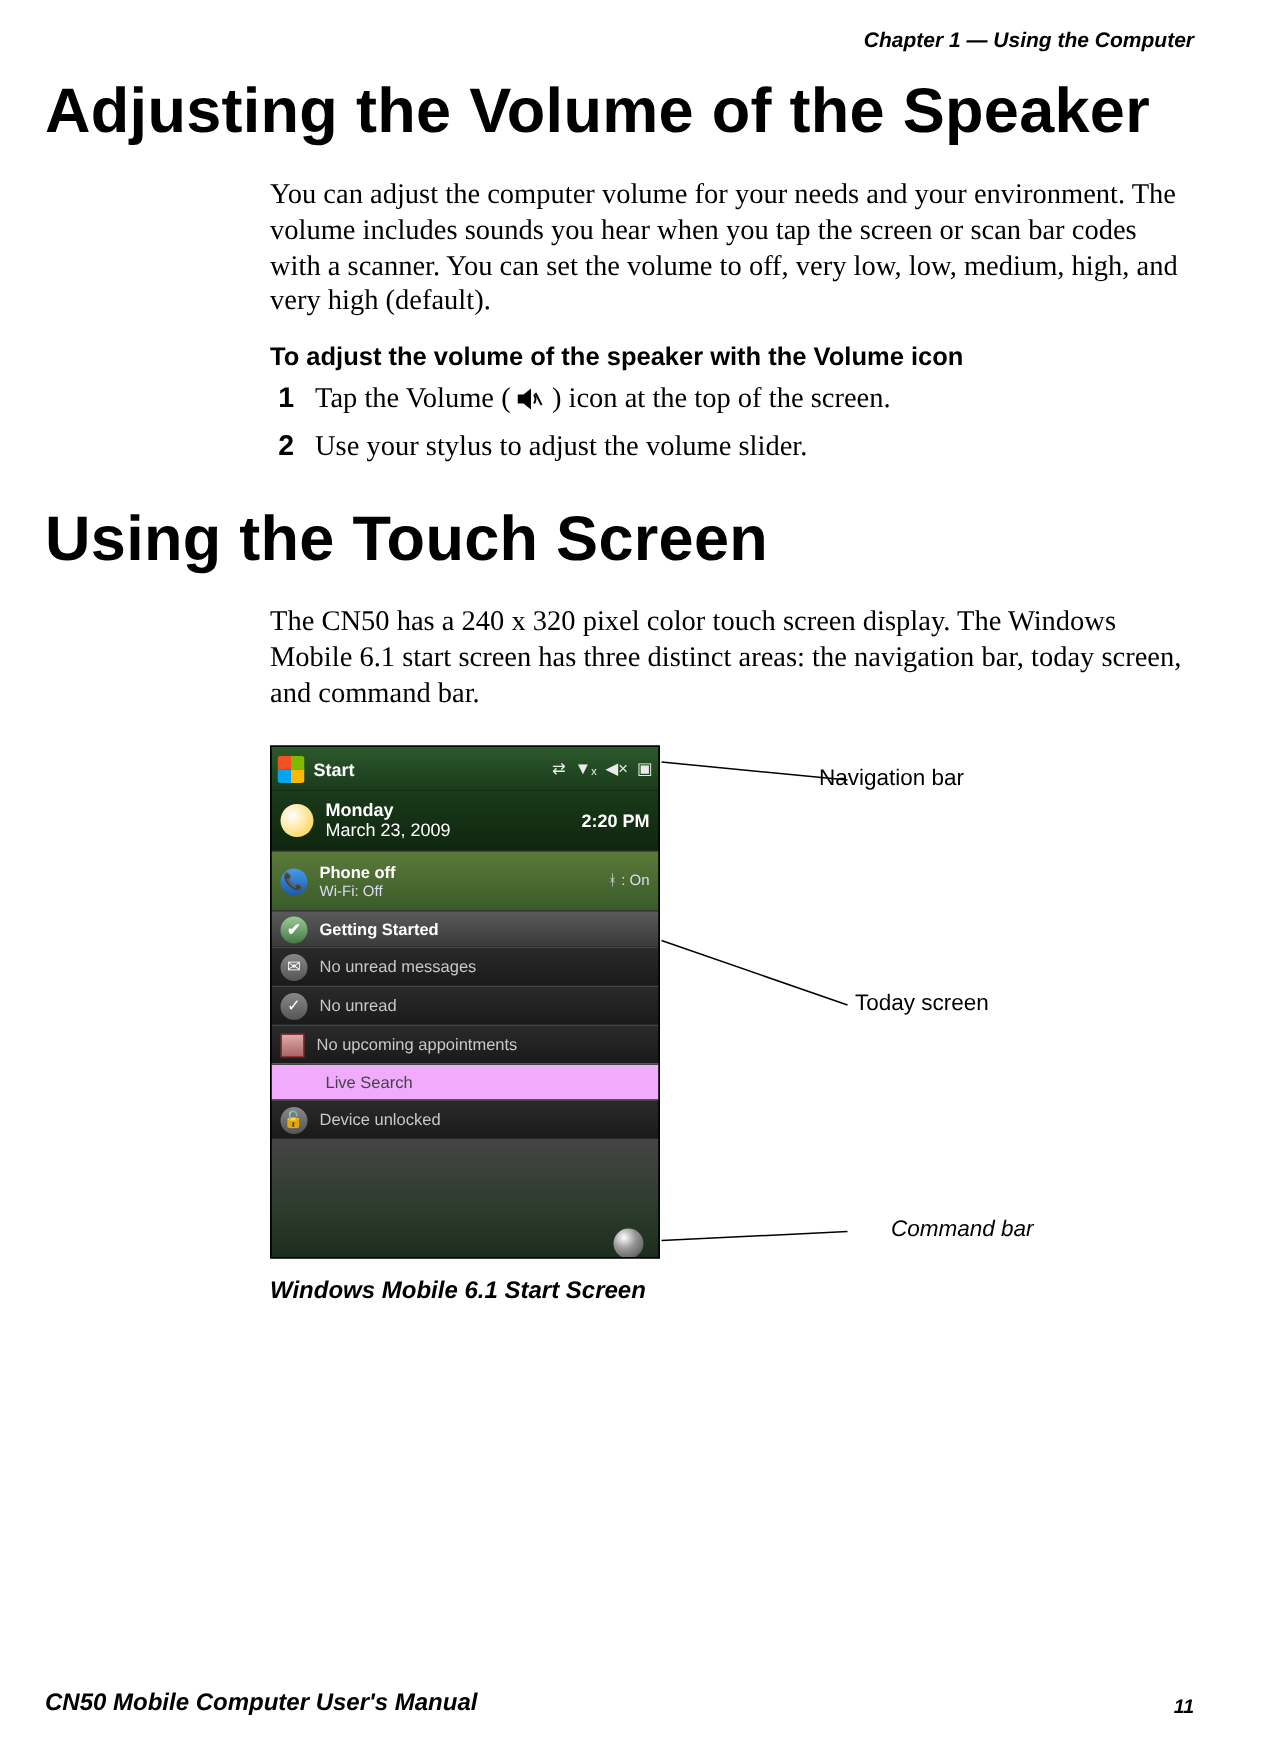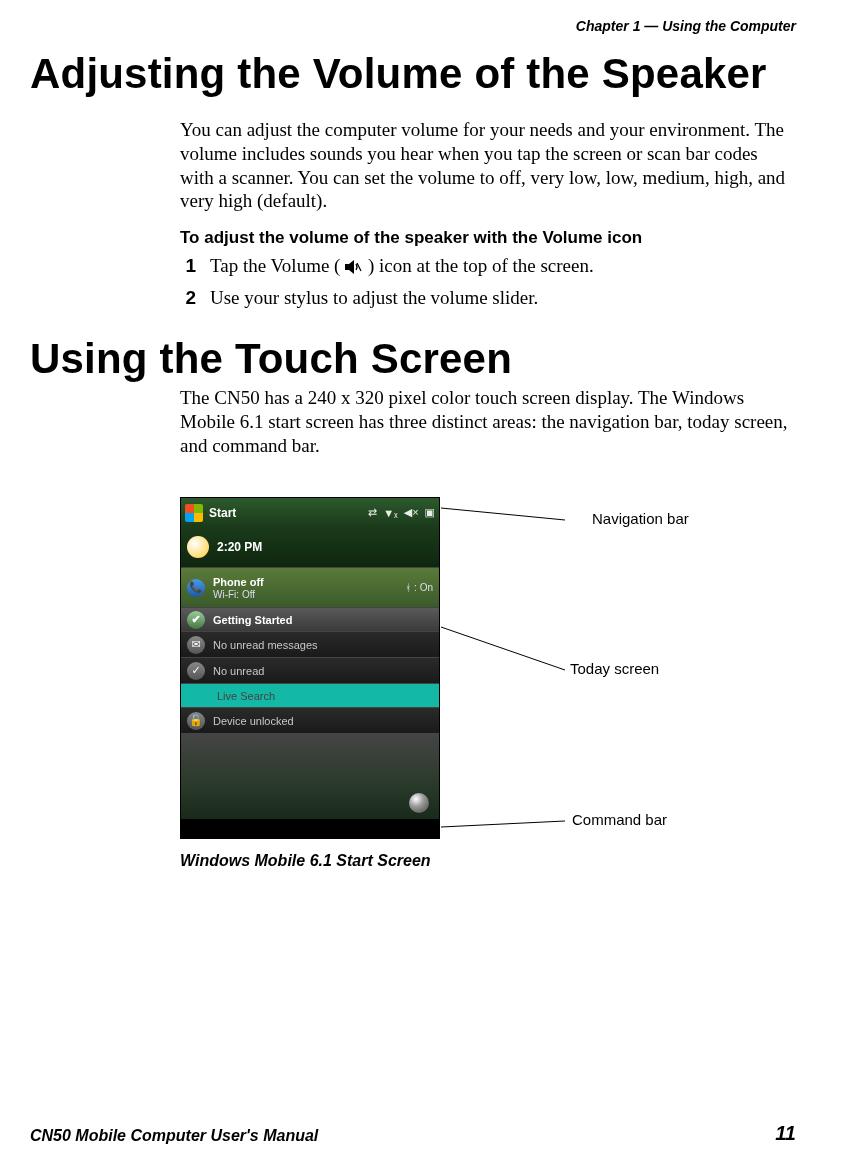--- a/index.html
+++ b/index.html
@@ -56,21 +56,21 @@
     font-family: Arial, sans-serif;
     font-weight: bold;
     width: 16px;
     flex-shrink: 0;
     text-align: right;
   }
   .vol-icon {
     display: inline-block;
     vertical-align: -2px;
   }
-  .p2 { top: 386px; font-family: Liberation Serif, serif; }
+  .p2 { top: 403px; font-family: Liberation Serif, serif; }
   .screenshot-container {
     position: absolute;
     top: 497px;
     left: 180px;
     width: 260px;
     height: 342px;
     border: 1px solid #000;
     background: #000;
     font-family: 'Segoe UI', Tahoma, sans-serif;
     overflow: hidden;
@@ -127,21 +127,21 @@
     color: #fff;
     height: 40px;
   }
   .item-row.hdr {
     background: linear-gradient(#5a5a5a, #3a3a3a);
     color: #fff;
     font-weight: bold;
     height: 24px;
   }
   .item-row.input {
-    background: #14b8a6;
+    background: #f0abfc;
     color: #444;
     height: 24px;
     padding-left: 36px;
   }
   .iic {
     width: 18px; height: 18px;
     border-radius: 50%;
     display: flex; align-items: center; justify-content: center;
     font-size: 11px;
     flex-shrink: 0;
@@ -175,23 +175,23 @@
     font-family: Arial, sans-serif;
     font-style: italic;
     font-weight: bold;
     font-size: 16px;
   }
   .callout {
     position: absolute;
     font-family: Arial, sans-serif;
     font-size: 15px;
   }
-  .co1 { top: 510px; left: 592px; }
+  .co1 { top: 510px; left: 546px; }
   .co2 { top: 660px; left: 570px; }
-  .co3 { top: 811px; left: 572px; }
+  .co3 { top: 811px; left: 594px; font-style: italic; }
   .line {
     position: absolute;
     stroke: #000;
     stroke-width: 1;
   }
   .footer-l {
     position: absolute;
     bottom: 25px;
     left: 30px;
     font-family: Arial, sans-serif;
@@ -199,21 +199,21 @@
     font-weight: bold;
     font-size: 16px;
   }
   .footer-r {
     position: absolute;
     bottom: 25px;
     right: 55px;
     font-family: Arial, sans-serif;
     font-style: italic;
     font-weight: bold;
-    font-size: 20px;
+    font-size: 13px;
     margin-left: 39px;
   }
   .bt-row { display:flex; align-items:center; width:100%; justify-content:space-between;}
 </style>
 </head>
 <body>
 
 <div class="header-right">Chapter 1 — Using the Computer</div>
 
 <h1 class="h1-1">Adjusting the Volume of the Speaker</h1>
@@ -255,20 +255,24 @@
     </span>
     <span style="font-weight:bold">Start</span>
     <span class="spacer"></span>
     <span class="nav-ic">⇄</span>
     <span class="nav-ic">▼ₓ</span>
     <span class="nav-ic">◀×</span>
     <span class="nav-ic">▣</span>
   </div>
   <div class="date-row">
     <span class="clock-ic"></span>
+    <span class="dd">
+      <span style="font-weight:bold">Monday</span><br>
+      <span>March 23, 2009</span>
+    </span>
     <span class="time">2:20 PM</span>
   </div>
   <div class="item-row sel">
     <span class="iic blue-c">📞</span>
     <span class="bt-row">
       <span>
         <span style="font-weight:bold">Phone off</span><br>
         <span class="sub-line">Wi-Fi: Off</span>
       </span>
       <span class="sub-line">
@@ -281,20 +285,24 @@
     <span>Getting Started</span>
   </div>
   <div class="item-row">
     <span class="iic gray-c">✉</span>
     <span>No unread messages</span>
   </div>
   <div class="item-row">
     <span class="iic gray-c">✓</span>
     <span>No unread</span>
   </div>
+  <div class="item-row">
+    <span class="sq-ic"></span>
+    <span>No upcoming appointments</span>
+  </div>
   <div class="item-row input">
     <span>Live Search</span>
   </div>
   <div class="item-row">
     <span class="iic gray-c">🔓</span>
     <span>Device unlocked</span>
   </div>
   <div class="blank-area">
     <span class="globe-ic"></span>
   </div>

